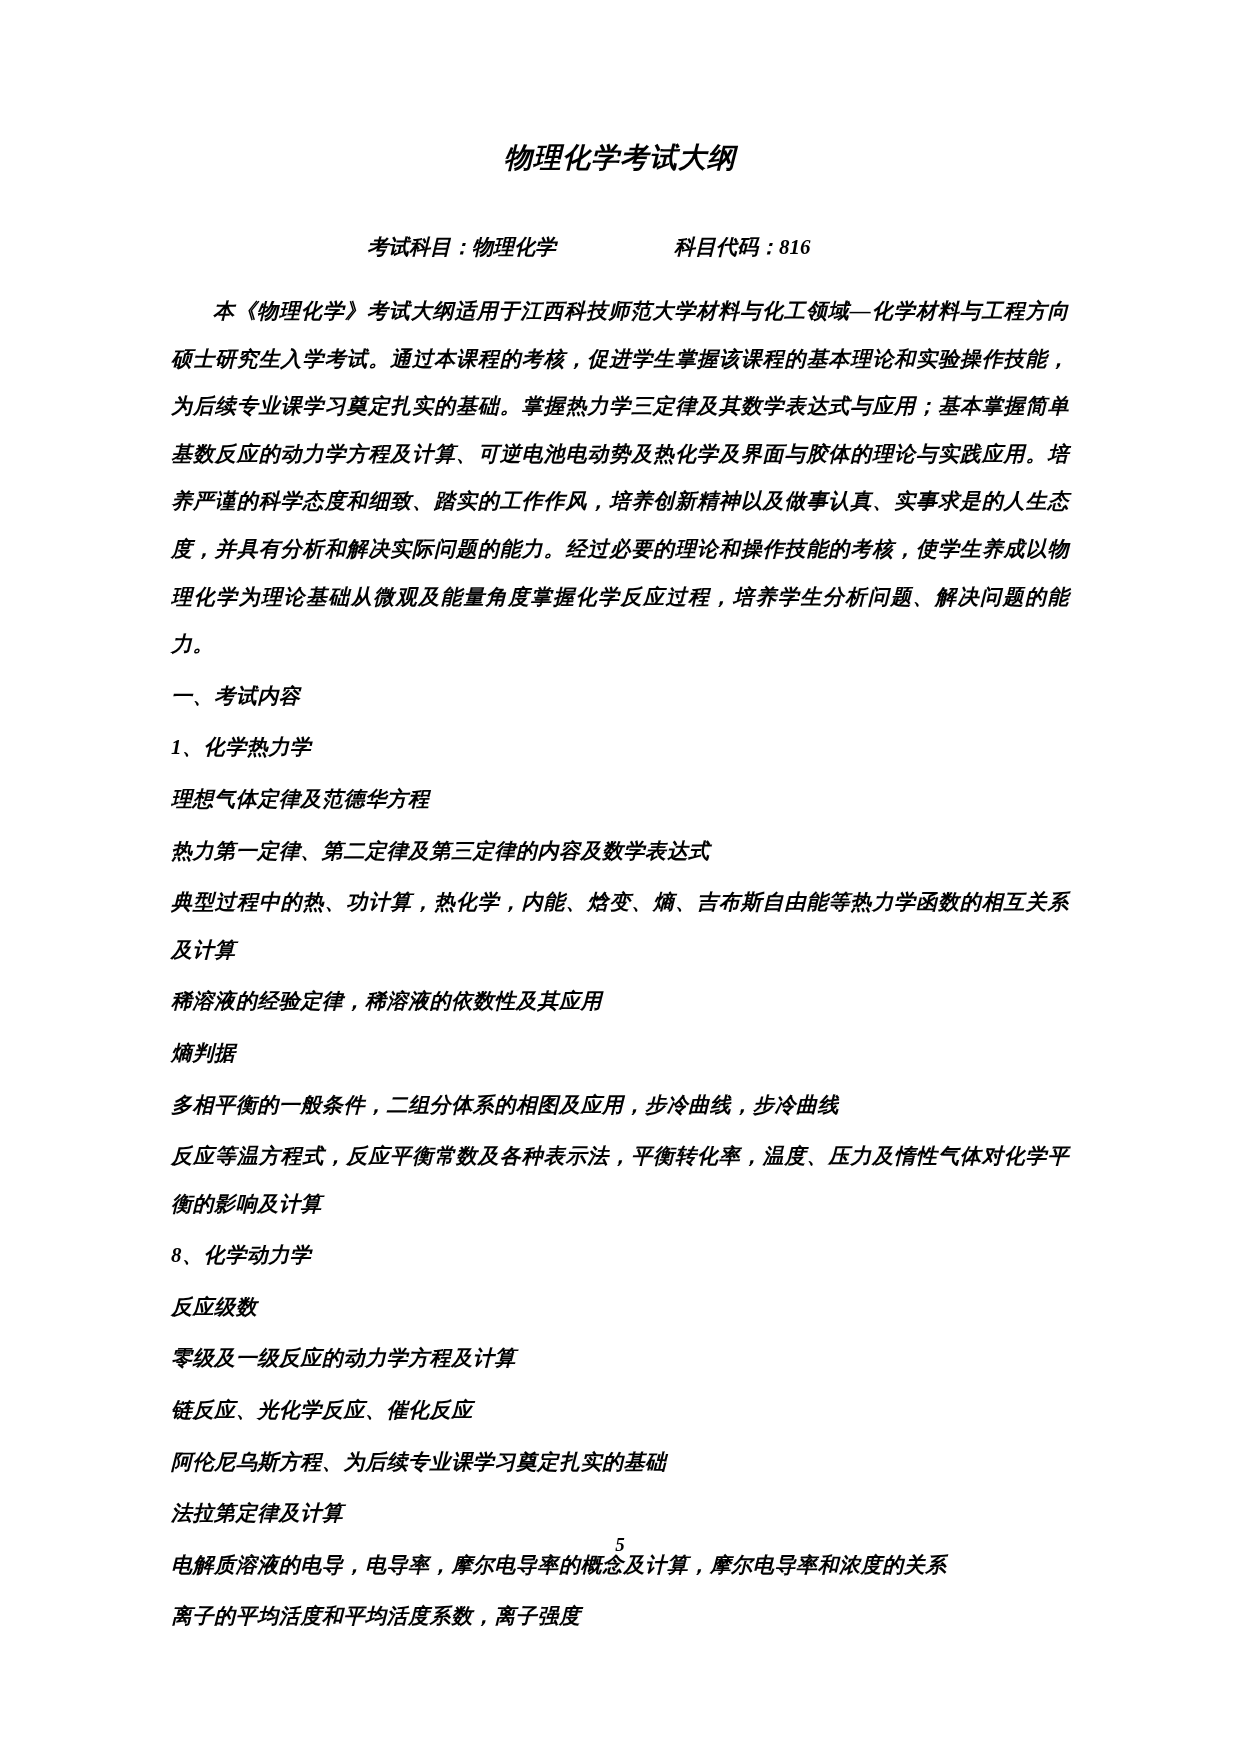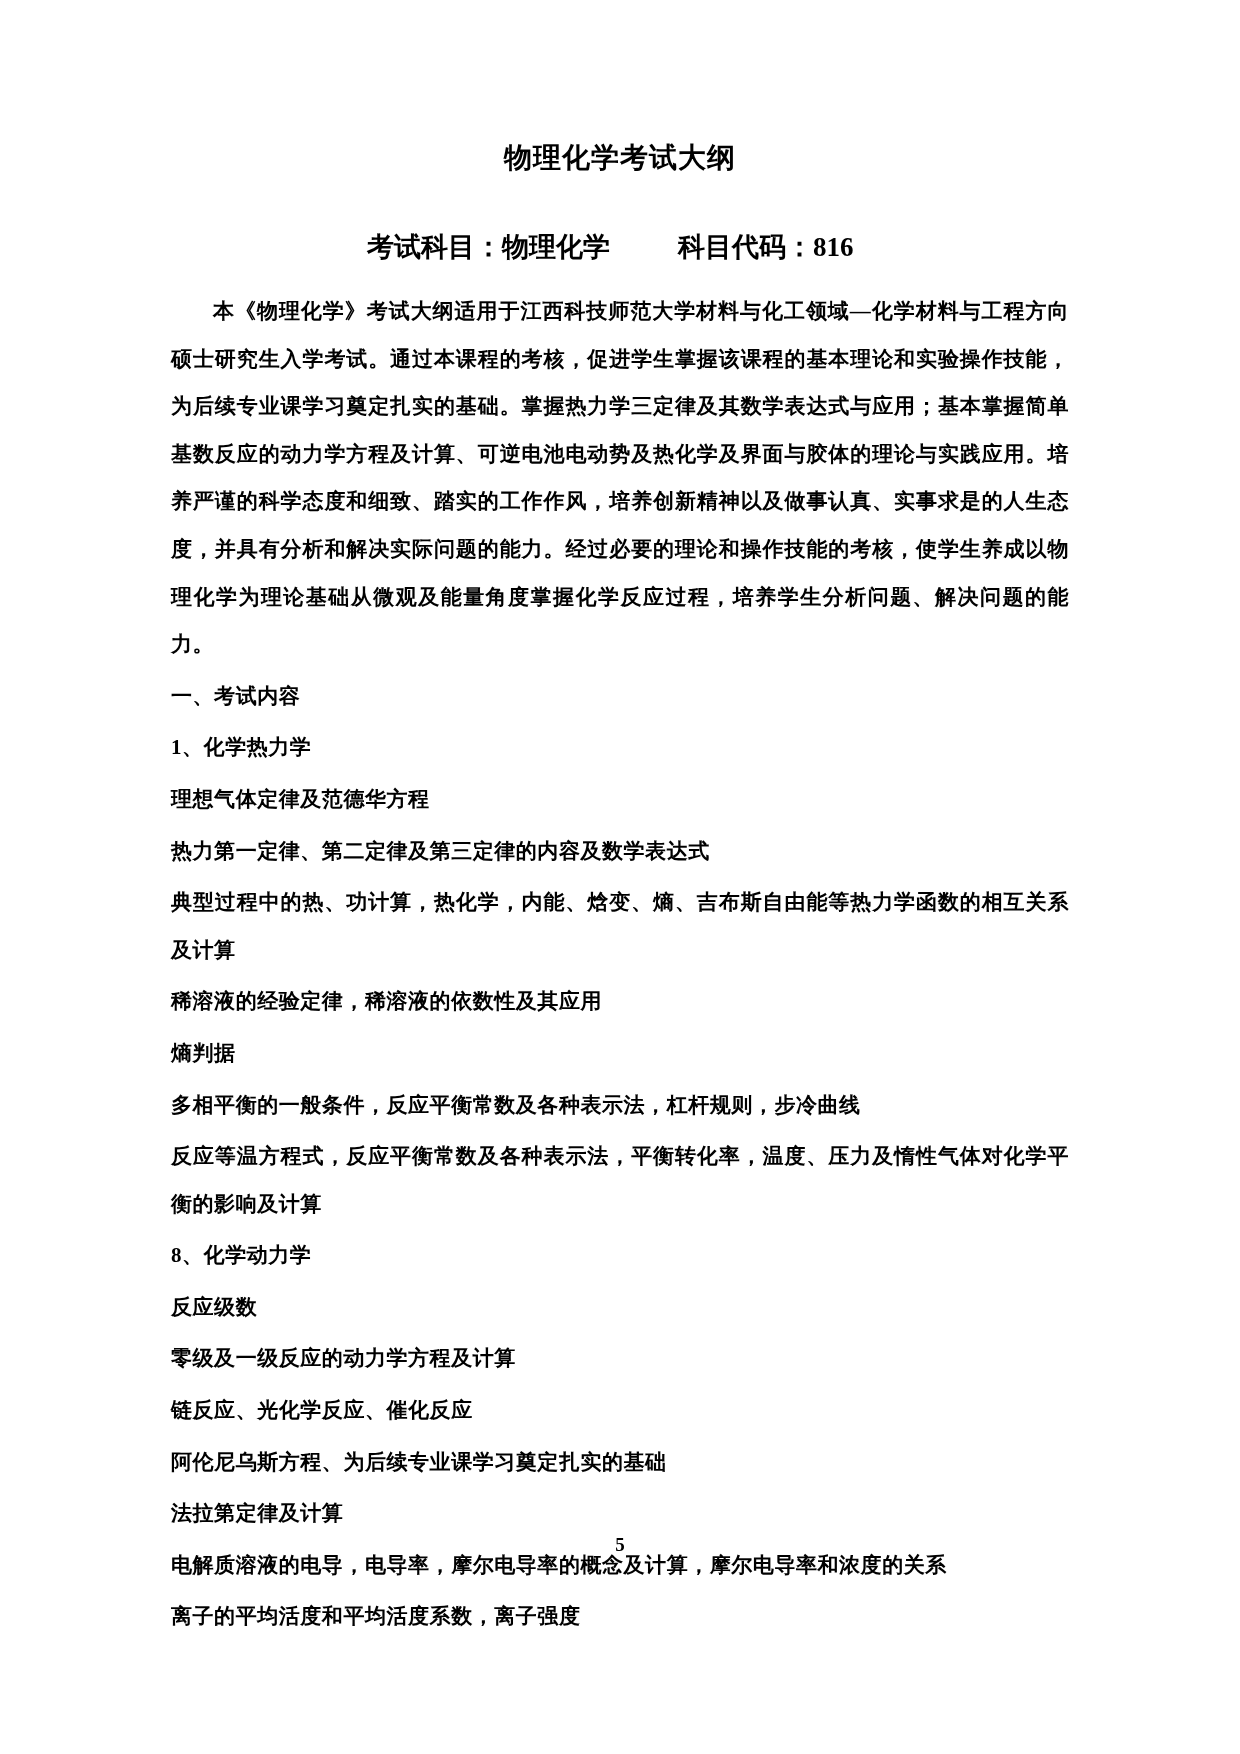--- a/index.html
+++ b/index.html
@@ -11,35 +11,36 @@
     position: relative;
     width: 1240px;
     height: 1661px;
     margin: 0 auto;
     background: #ffffff;
     box-sizing: border-box;
     padding: 138px 167px 0 167px;
     color: #000000;
     font-family: "Liberation Serif", "DejaVu Serif", serif;
     font-weight: 700;
+    font-style: italic;
   }
   .doc-title {
     margin: 0;
     text-align: center;
     font-size: 28px;
     line-height: 40px;
     letter-spacing: 1px;
     font-weight: 700;
   }
   .meta-row {
     display: flex;
     align-items: center;
-    gap: 68px;
+    gap: 118px;
     margin: 54px 0 26px 200px;
-    font-size: 27px;
+    font-size: 21px;
     line-height: 30px;
   }
   .content {
     font-size: 21px;
     line-height: 47.6px;
     letter-spacing: 0.55px;
     text-align: justify;
   }
   .content p {
     margin: 4px;
@@ -72,21 +73,21 @@
   <div class="content">
     <p class="intro">本《物理化学》考试大纲适用于江西科技师范大学材料与化工领域—化学材料与工程方向硕士研究生入学考试。通过本课程的考核，促进学生掌握该课程的基本理论和实验操作技能，为后续专业课学习奠定扎实的基础。掌握热力学三定律及其数学表达式与应用；基本掌握简单基数反应的动力学方程及计算、可逆电池电动势及热化学及界面与胶体的理论与实践应用。培养严谨的科学态度和细致、踏实的工作作风，培养创新精神以及做事认真、实事求是的人生态度，并具有分析和解决实际问题的能力。经过必要的理论和操作技能的考核，使学生养成以物理化学为理论基础从微观及能量角度掌握化学反应过程，培养学生分析问题、解决问题的能力。</p>
     <div>
         <p>一、考试内容</p>
         <p>1、化学热力学</p>
         <p>理想气体定律及范德华方程</p>
         <p>热力第一定律、第二定律及第三定律的内容及数学表达式</p>
         <p>典型过程中的热、功计算，热化学，内能、焓变、熵、吉布斯自由能等热力学函数的相互关系及计算</p>
         <p>稀溶液的经验定律，稀溶液的依数性及其应用</p>
         <p>熵判据</p>
-        <p>多相平衡的一般条件，反应平衡常数及各种表示法，杠杆规则，步冷曲线</p>
+        <p>多相平衡的一般条件，二组分体系的相图及应用，步冷曲线，步冷曲线</p>
         <p>反应等温方程式，反应平衡常数及各种表示法，平衡转化率，温度、压力及惰性气体对化学平衡的影响及计算</p>
         <p>8、化学动力学</p>
         <p>反应级数</p>
         <p>零级及一级反应的动力学方程及计算</p>
         <p>链反应、光化学反应、催化反应</p>
         <p>阿伦尼乌斯方程、为后续专业课学习奠定扎实的基础</p>
         <p>法拉第定律及计算</p>
         <p>电解质溶液的电导，电导率，摩尔电导率的概念及计算，摩尔电导率和浓度的关系</p>
         <p>离子的平均活度和平均活度系数，离子强度</p>
       </div>

